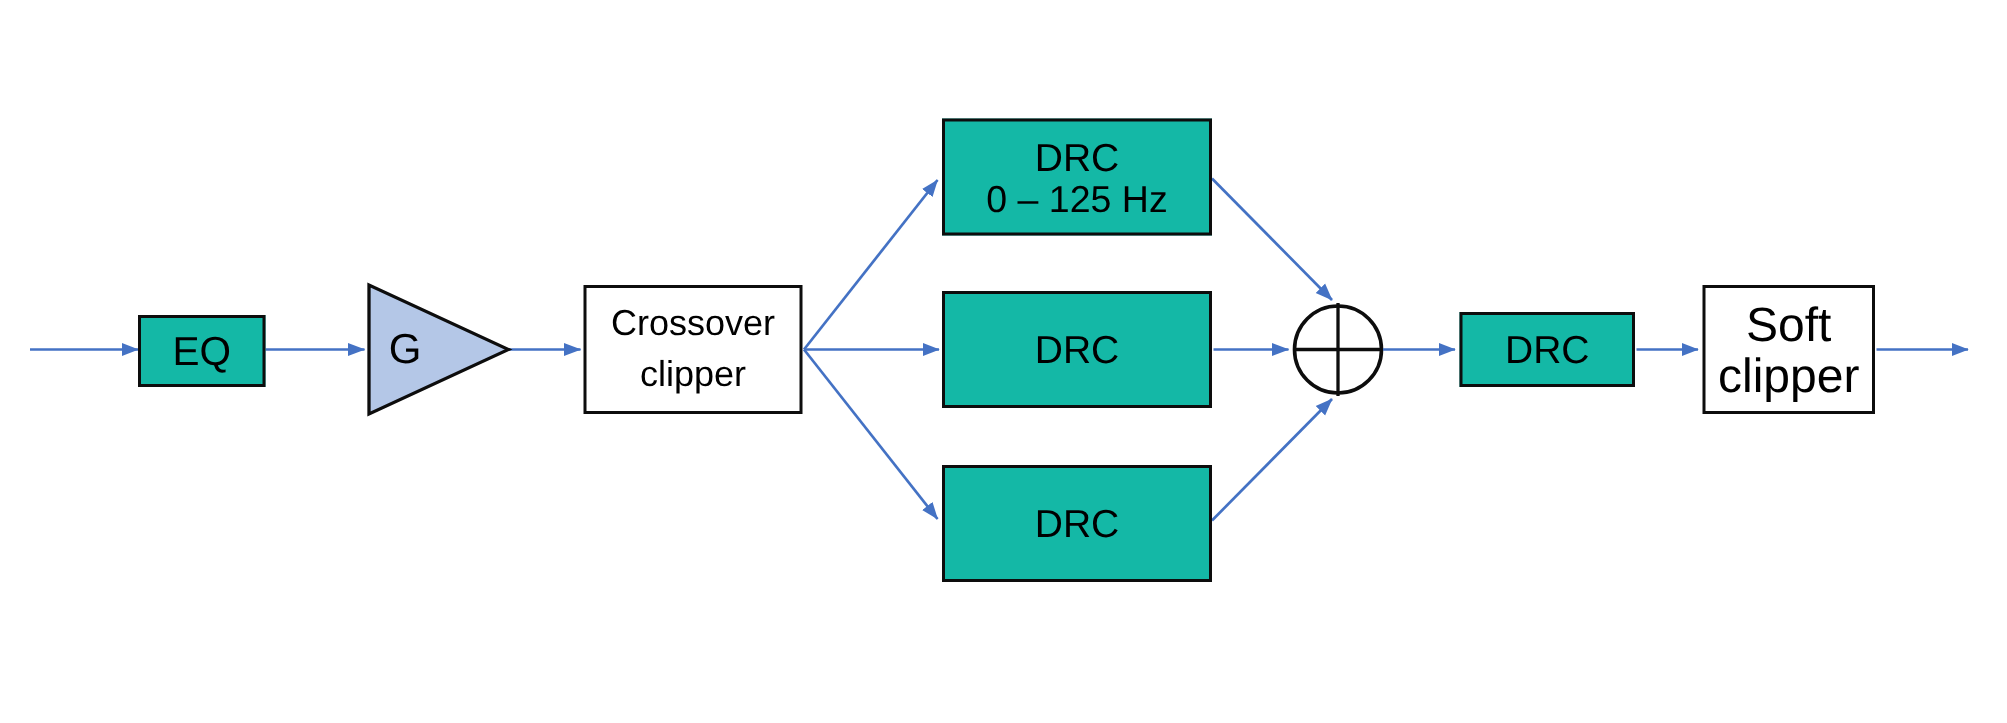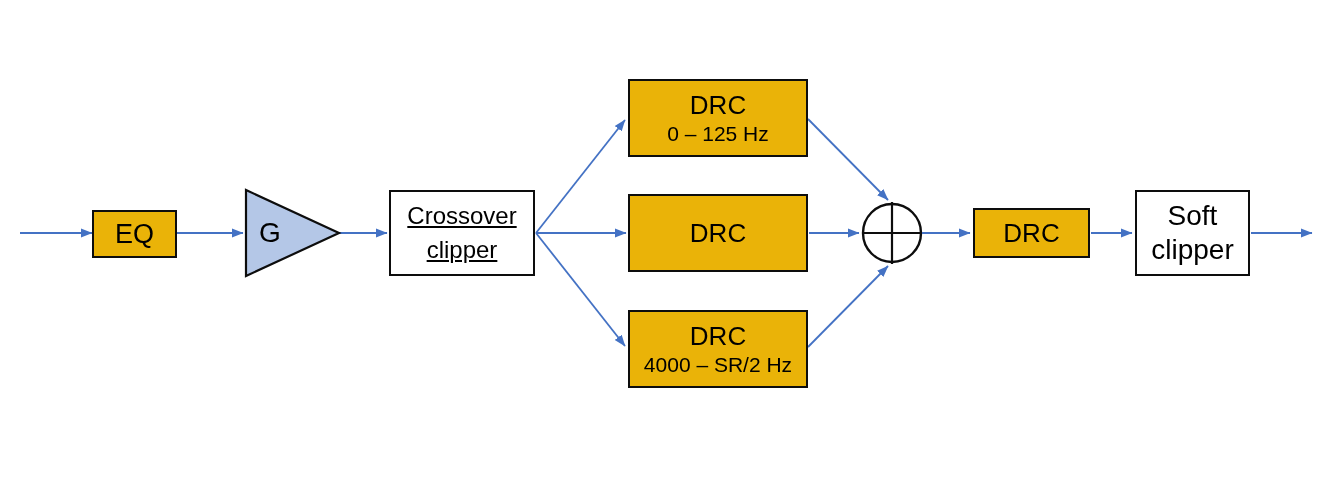--- a/index.html
+++ b/index.html
@@ -16,33 +16,33 @@
   .box {
     position: absolute;
     box-sizing: border-box;
     border: 2px solid #0d0d0d;
     display: flex;
     flex-direction: column;
     align-items: center;
     justify-content: center;
     text-align: center;
   }
-  .blue-fill  { background: #eab308; }
+  .blue-fill  { background: #14b8a6; }
   .white-fill { background: #ffffff; }
 
   .box-eq        { left: 92px;  top: 210px; width: 85px;  height: 48px;  font-size: 27px; }
-  .box-crossover { left: 389px; top: 190px; width: 146px; height: 86px;  font-size: 24px; line-height: 34px; text-decoration: underline; }
+  .box-crossover { left: 389px; top: 190px; width: 146px; height: 86px;  font-size: 24px; line-height: 34px; }
   .box-drc-low   { left: 628px; top: 79px;  width: 180px; height: 78px; }
   .box-drc-mid   { left: 628px; top: 194px; width: 180px; height: 78px; }
   .box-drc-high  { left: 628px; top: 310px; width: 180px; height: 78px; }
   .box-drc-full  { left: 973px; top: 208px; width: 117px; height: 50px;  font-size: 26px; }
-  .box-soft      { left: 1135px; top: 190px; width: 115px; height: 86px; font-size: 28px; line-height: 34px; }
+  .box-soft      { left: 1135px; top: 190px; width: 115px; height: 86px; font-size: 32px; line-height: 34px; }
 
   .drc-title { font-size: 26px; line-height: 31px; }
-  .drc-range { font-size: 21px; line-height: 25px; }
+  .drc-range { font-size: 25px; line-height: 25px; }
 
   .gain-label {
     position: absolute;
     left: 248px; top: 213px;
     width: 44px; height: 40px;
     display: flex; align-items: center; justify-content: center;
     font-size: 28px;
   }
   .two-line span { display: block; }
 </style>
@@ -97,21 +97,20 @@
     <span class="drc-title">DRC</span>
     <span class="drc-range">0 – 125 Hz</span>
   </div>
 
   <div class="box blue-fill box-drc-mid">
     <span class="drc-title">DRC</span>
   </div>
 
   <div class="box blue-fill box-drc-high">
     <span class="drc-title">DRC</span>
-    <span class="drc-range">4000 – SR/2 Hz</span>
   </div>
 
   <div class="box blue-fill box-drc-full">
     <span>DRC</span>
   </div>
 
   <div class="box white-fill box-soft two-line">
     <span>Soft</span>
     <span>clipper</span>
   </div>

